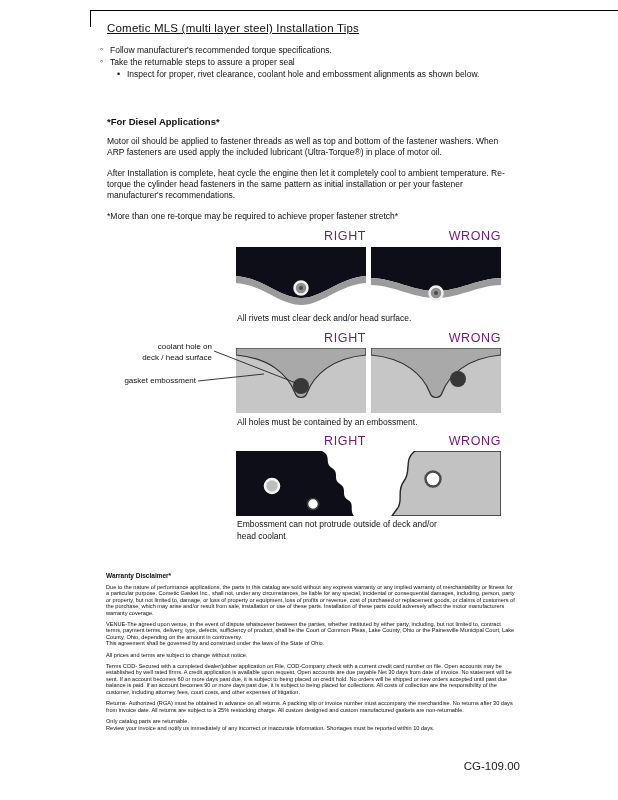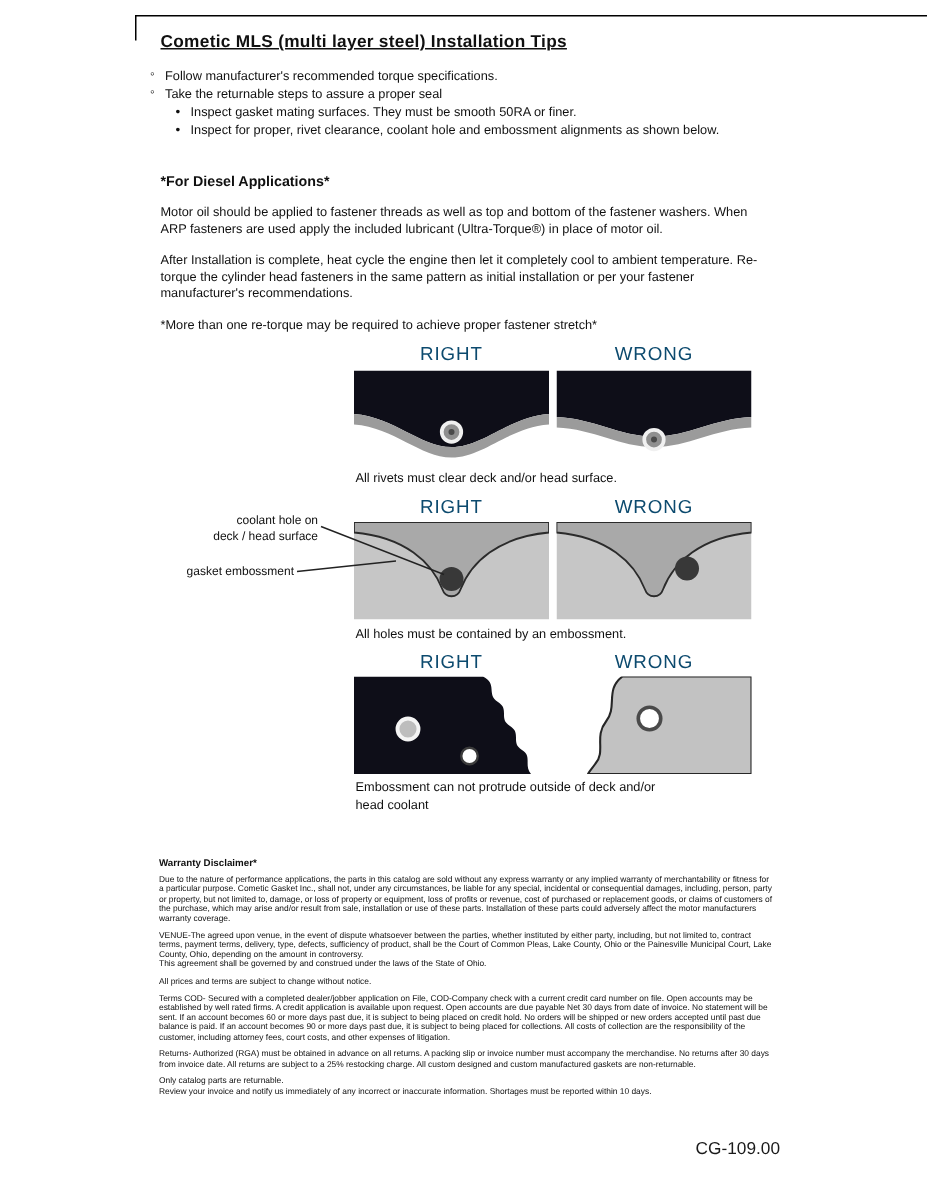--- a/index.html
+++ b/index.html
@@ -1,32 +1,32 @@
 <!DOCTYPE html>
 <html><head>
 <meta charset="utf-8">
 <style>
   html,body{margin:0;padding:0;background:#ffffff;}
   .page{position:relative;width:618px;height:800px;background:#ffffff;
         font-family:"Liberation Sans",sans-serif;color:#101010;overflow:hidden;}
   .rule-top{position:absolute;top:10px;left:90px;right:0;height:1px;background:#000;}
   .rule-tick{position:absolute;top:10px;left:90px;width:1px;height:17px;background:#000;}
-  .title{position:absolute;top:22px;left:107px;font-size:11.5px;font-weight:bold;
+  .title{position:absolute;top:22px;left:107px;font-size:11.5px;font-weight:normal;
          text-decoration:underline;letter-spacing:0.2px;margin:0;}
   .tips{position:absolute;top:44px;left:100px;width:430px;font-size:8.5px;line-height:12px;}
   .tip{position:relative;padding-left:10px;}
   .tip.l1::before{content:"◦";position:absolute;left:0;top:-1px;font-size:9px;}
   .tip.l2{margin-left:17px;}
   .tip.l2::before{content:"•";position:absolute;left:0;top:0;font-size:9px;}
   .diesel{position:absolute;top:116px;left:107px;width:404px;}
   .diesel h2{font-size:9.5px;font-weight:bold;margin:0 0 9px 0;}
   .diesel p{font-size:8.5px;line-height:11px;margin:0 0 10px 0;}
   .diagrams{position:absolute;top:225px;left:0;width:618px;height:340px;}
-  .dlabel{position:absolute;width:130px;text-align:center;font-size:12.5px;
-          letter-spacing:0.6px;color:#0c4a6e;}
+  .dlabel{position:absolute;width:130px;text-align:right;font-size:12.5px;
+          letter-spacing:0.6px;color:#701a75;}
   .dimg{position:absolute;display:block;}
   .caption{position:absolute;font-size:8.5px;line-height:11.5px;color:#101010;}
   .ann{position:absolute;font-size:8px;line-height:10.5px;text-align:right;white-space:pre-line;}
   .pointers{position:absolute;left:0;top:0;}
   .disclaimer{position:absolute;top:572px;left:106px;width:409px;}
   .disclaimer h3{font-size:6.5px;font-weight:bold;margin:0 0 5px 0;}
   .disclaimer p{font-size:5.6px;line-height:6.4px;margin:0 0 5px 0;white-space:pre-line;}
   .disclaimer p.tight{margin-bottom:1px;}
   .footer{position:absolute;top:760px;left:340px;width:180px;text-align:right;
           font-size:11.5px;color:#1a1a1a;}
@@ -37,21 +37,20 @@
 <div class="page">
 
   <div class="rule-top"></div>
   <div class="rule-tick"></div>
 
   <h1 class="title">Cometic MLS (multi layer steel) Installation Tips</h1>
 
   <div class="tips">
     <div class="tip l1">Follow manufacturer's recommended torque specifications.</div>
     <div class="tip l1">Take the returnable steps to assure a proper seal</div>
-    <div class="tip l2">Inspect gasket mating surfaces.  They must be smooth 50RA or finer.</div>
     <div class="tip l2">Inspect for proper, rivet clearance, coolant hole and embossment alignments as shown below.</div>
   </div>
 
   <div class="diesel">
     <h2>*For Diesel Applications*</h2>
     <p>Motor oil should be applied to fastener threads as well as top and bottom of the fastener washers. When ARP fasteners are used apply the included lubricant (Ultra-Torque®) in place of motor oil.</p>
     <p>After Installation is complete, heat cycle the engine then let it completely cool to ambient temperature. Re-torque the cylinder head fasteners in the same pattern as initial installation or per your fastener manufacturer's recommendations.</p>
     <p>*More than one re-torque may be required to achieve proper fastener stretch*</p>
   </div>
 

